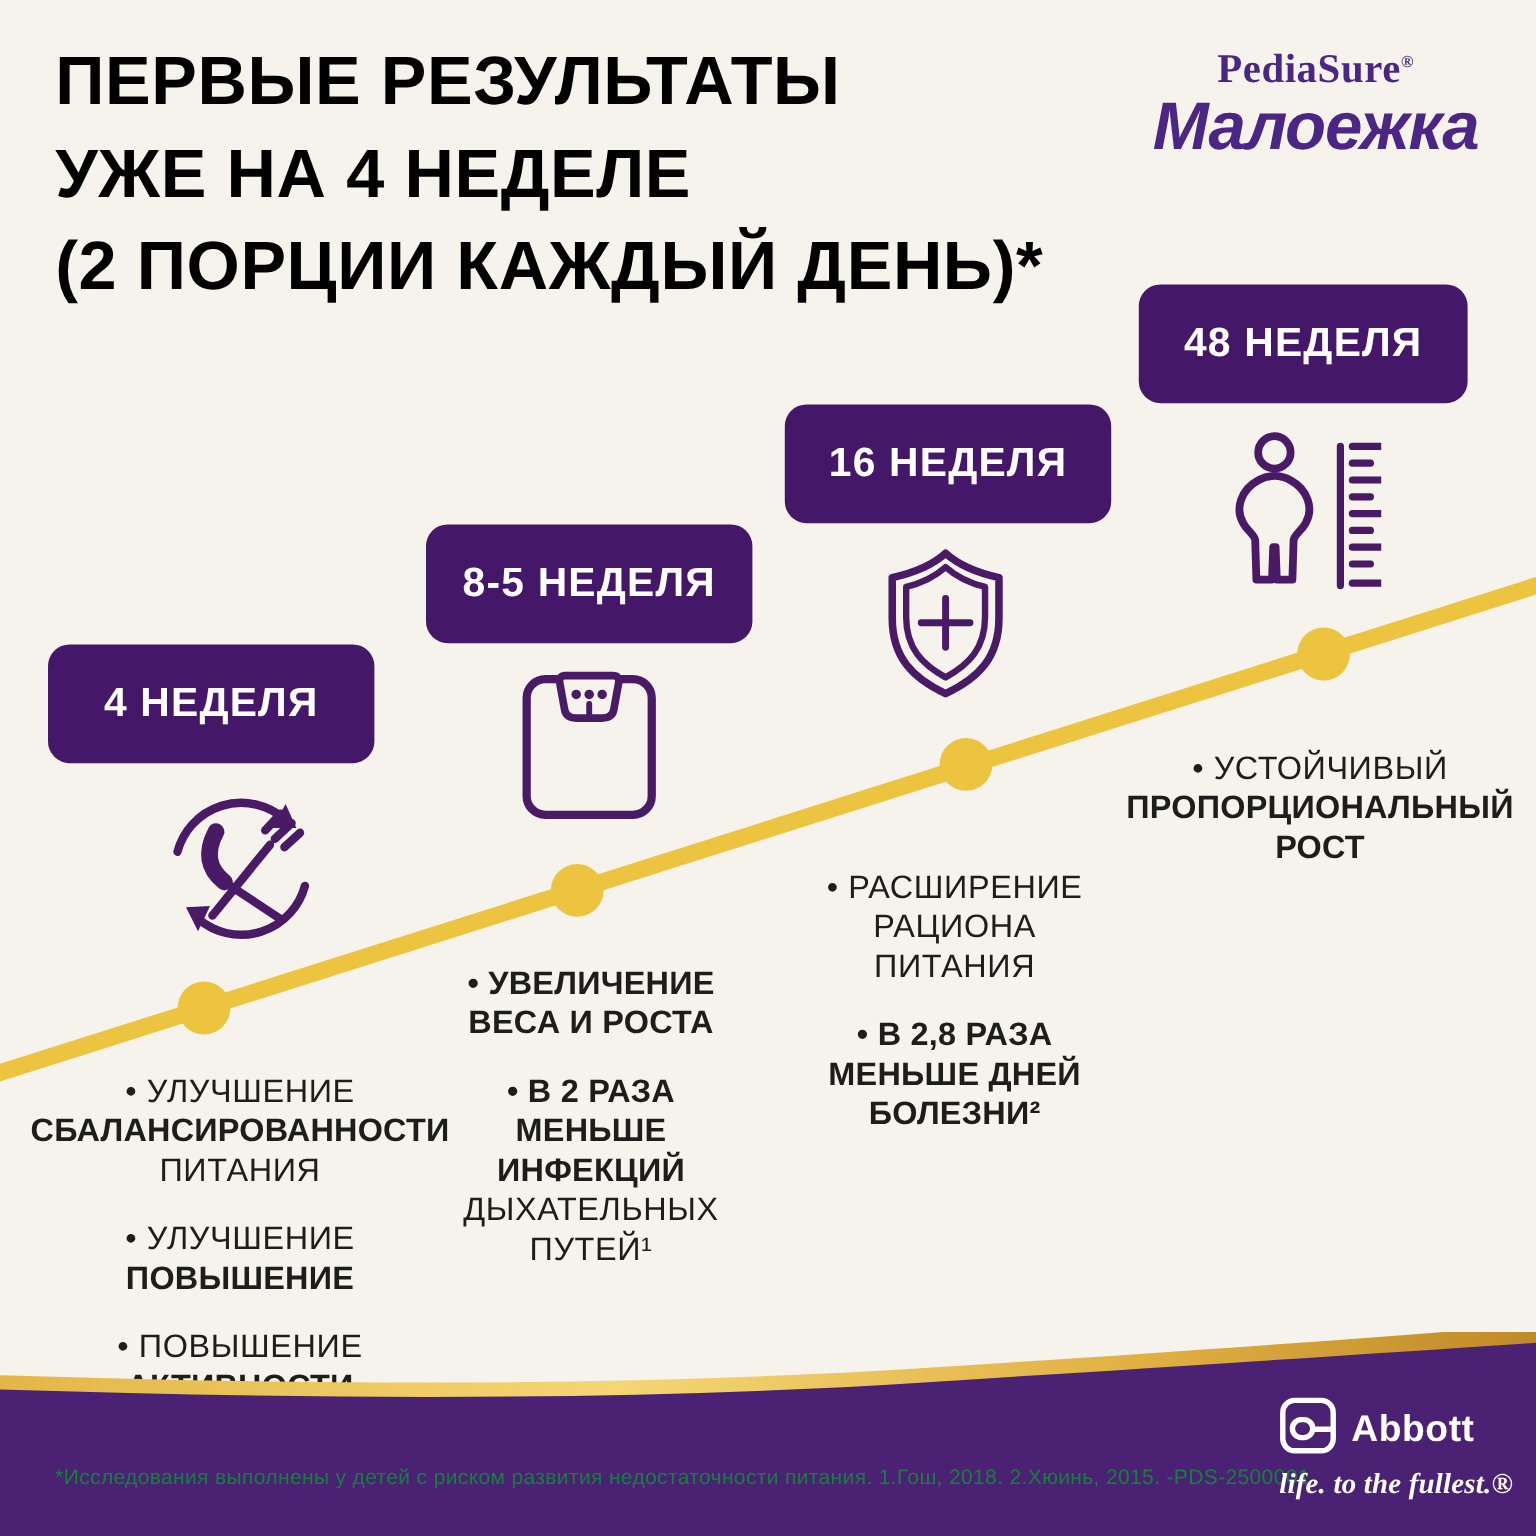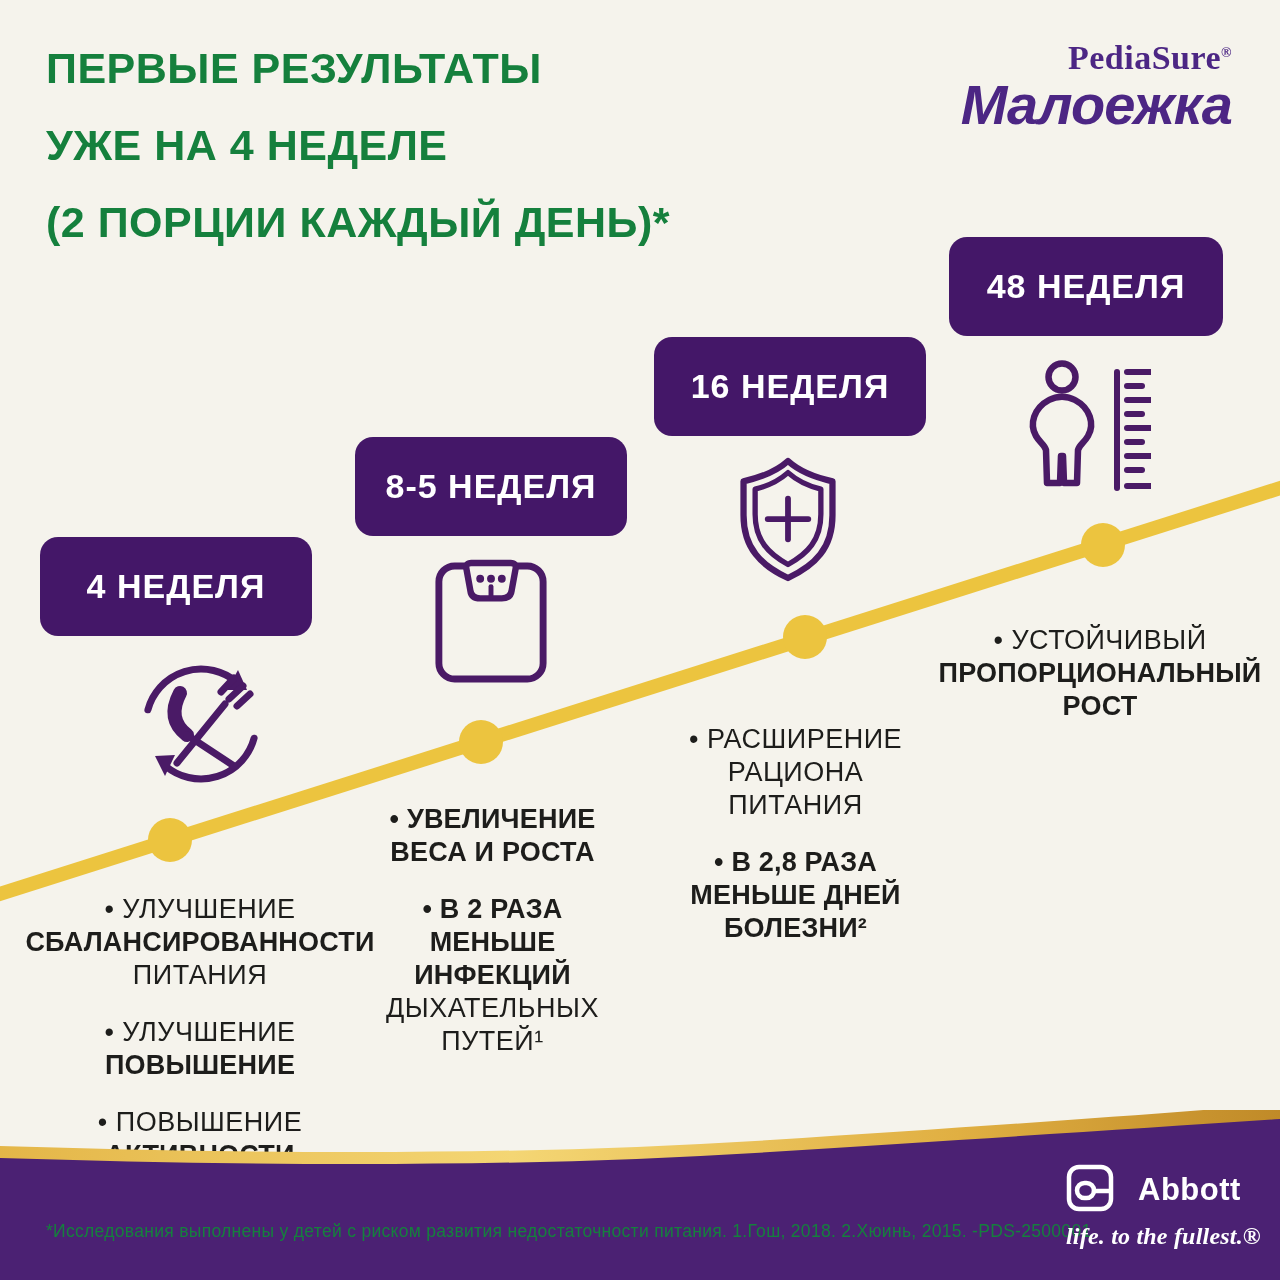--- a/index.html
+++ b/index.html
@@ -6,25 +6,25 @@
   .canvas{
     position:relative;
     width:1280px;height:1280px;
     background:#F5F3EC;
     overflow:hidden;
     font-family:"Liberation Sans", sans-serif;
   }
   
   .title{
     position:absolute;left:46px;top:30px;
-    color:#15803d;font-weight:800;font-size:43px;line-height:77px;
+    color:#000000;font-weight:800;font-size:57px;line-height:77px;
     letter-spacing:.5px;
   }
   .brand{
-    position:absolute;right:48px;top:36px;text-align:right;color:#4C2684;
+    position:absolute;right:48px;top:36px;text-align:center;color:#4C2684;
   }
   .brand .pedia{
     font-family:"Liberation Serif", serif;
     font-weight:700;font-size:34px;line-height:34px;letter-spacing:.5px;
   }
   .brand .pedia sup{font-size:14px;}
   .brand .product{
     font-weight:700;font-style:italic;font-size:56px;line-height:56px;
     letter-spacing:-1px;margin-top:2px;
   }
@@ -44,21 +44,21 @@
   .bullets .bullet{margin-bottom:24px;}
   .bullets .ln{font-weight:400;}
   .bullets .ln.bold{font-weight:700;letter-spacing:.2px;}
   
   .footer-svg{position:absolute;left:0;bottom:0;width:1280px;height:170px;}
   .footnote{
     position:absolute;left:46px;top:1221px;
     color:#15803d;font-size:17.5px;letter-spacing:.3px;
   }
   .abbott{position:absolute;left:1066px;top:1164px;color:#fff;}
-  .abbott .row{display:flex;align-items:center;gap:24px;}
+  .abbott .row{display:flex;align-items:center;gap:12px;}
   .abbott .word{font-weight:700;font-size:31px;letter-spacing:.5px;}
   .abbott .tagline{
     font-family:"Liberation Serif", serif;font-style:italic;font-weight:700;
     font-size:24px;margin-top:7px;letter-spacing:.2px;white-space:nowrap;
   }
 </style>
 </head>
 <body>
 
 <div class="canvas">

